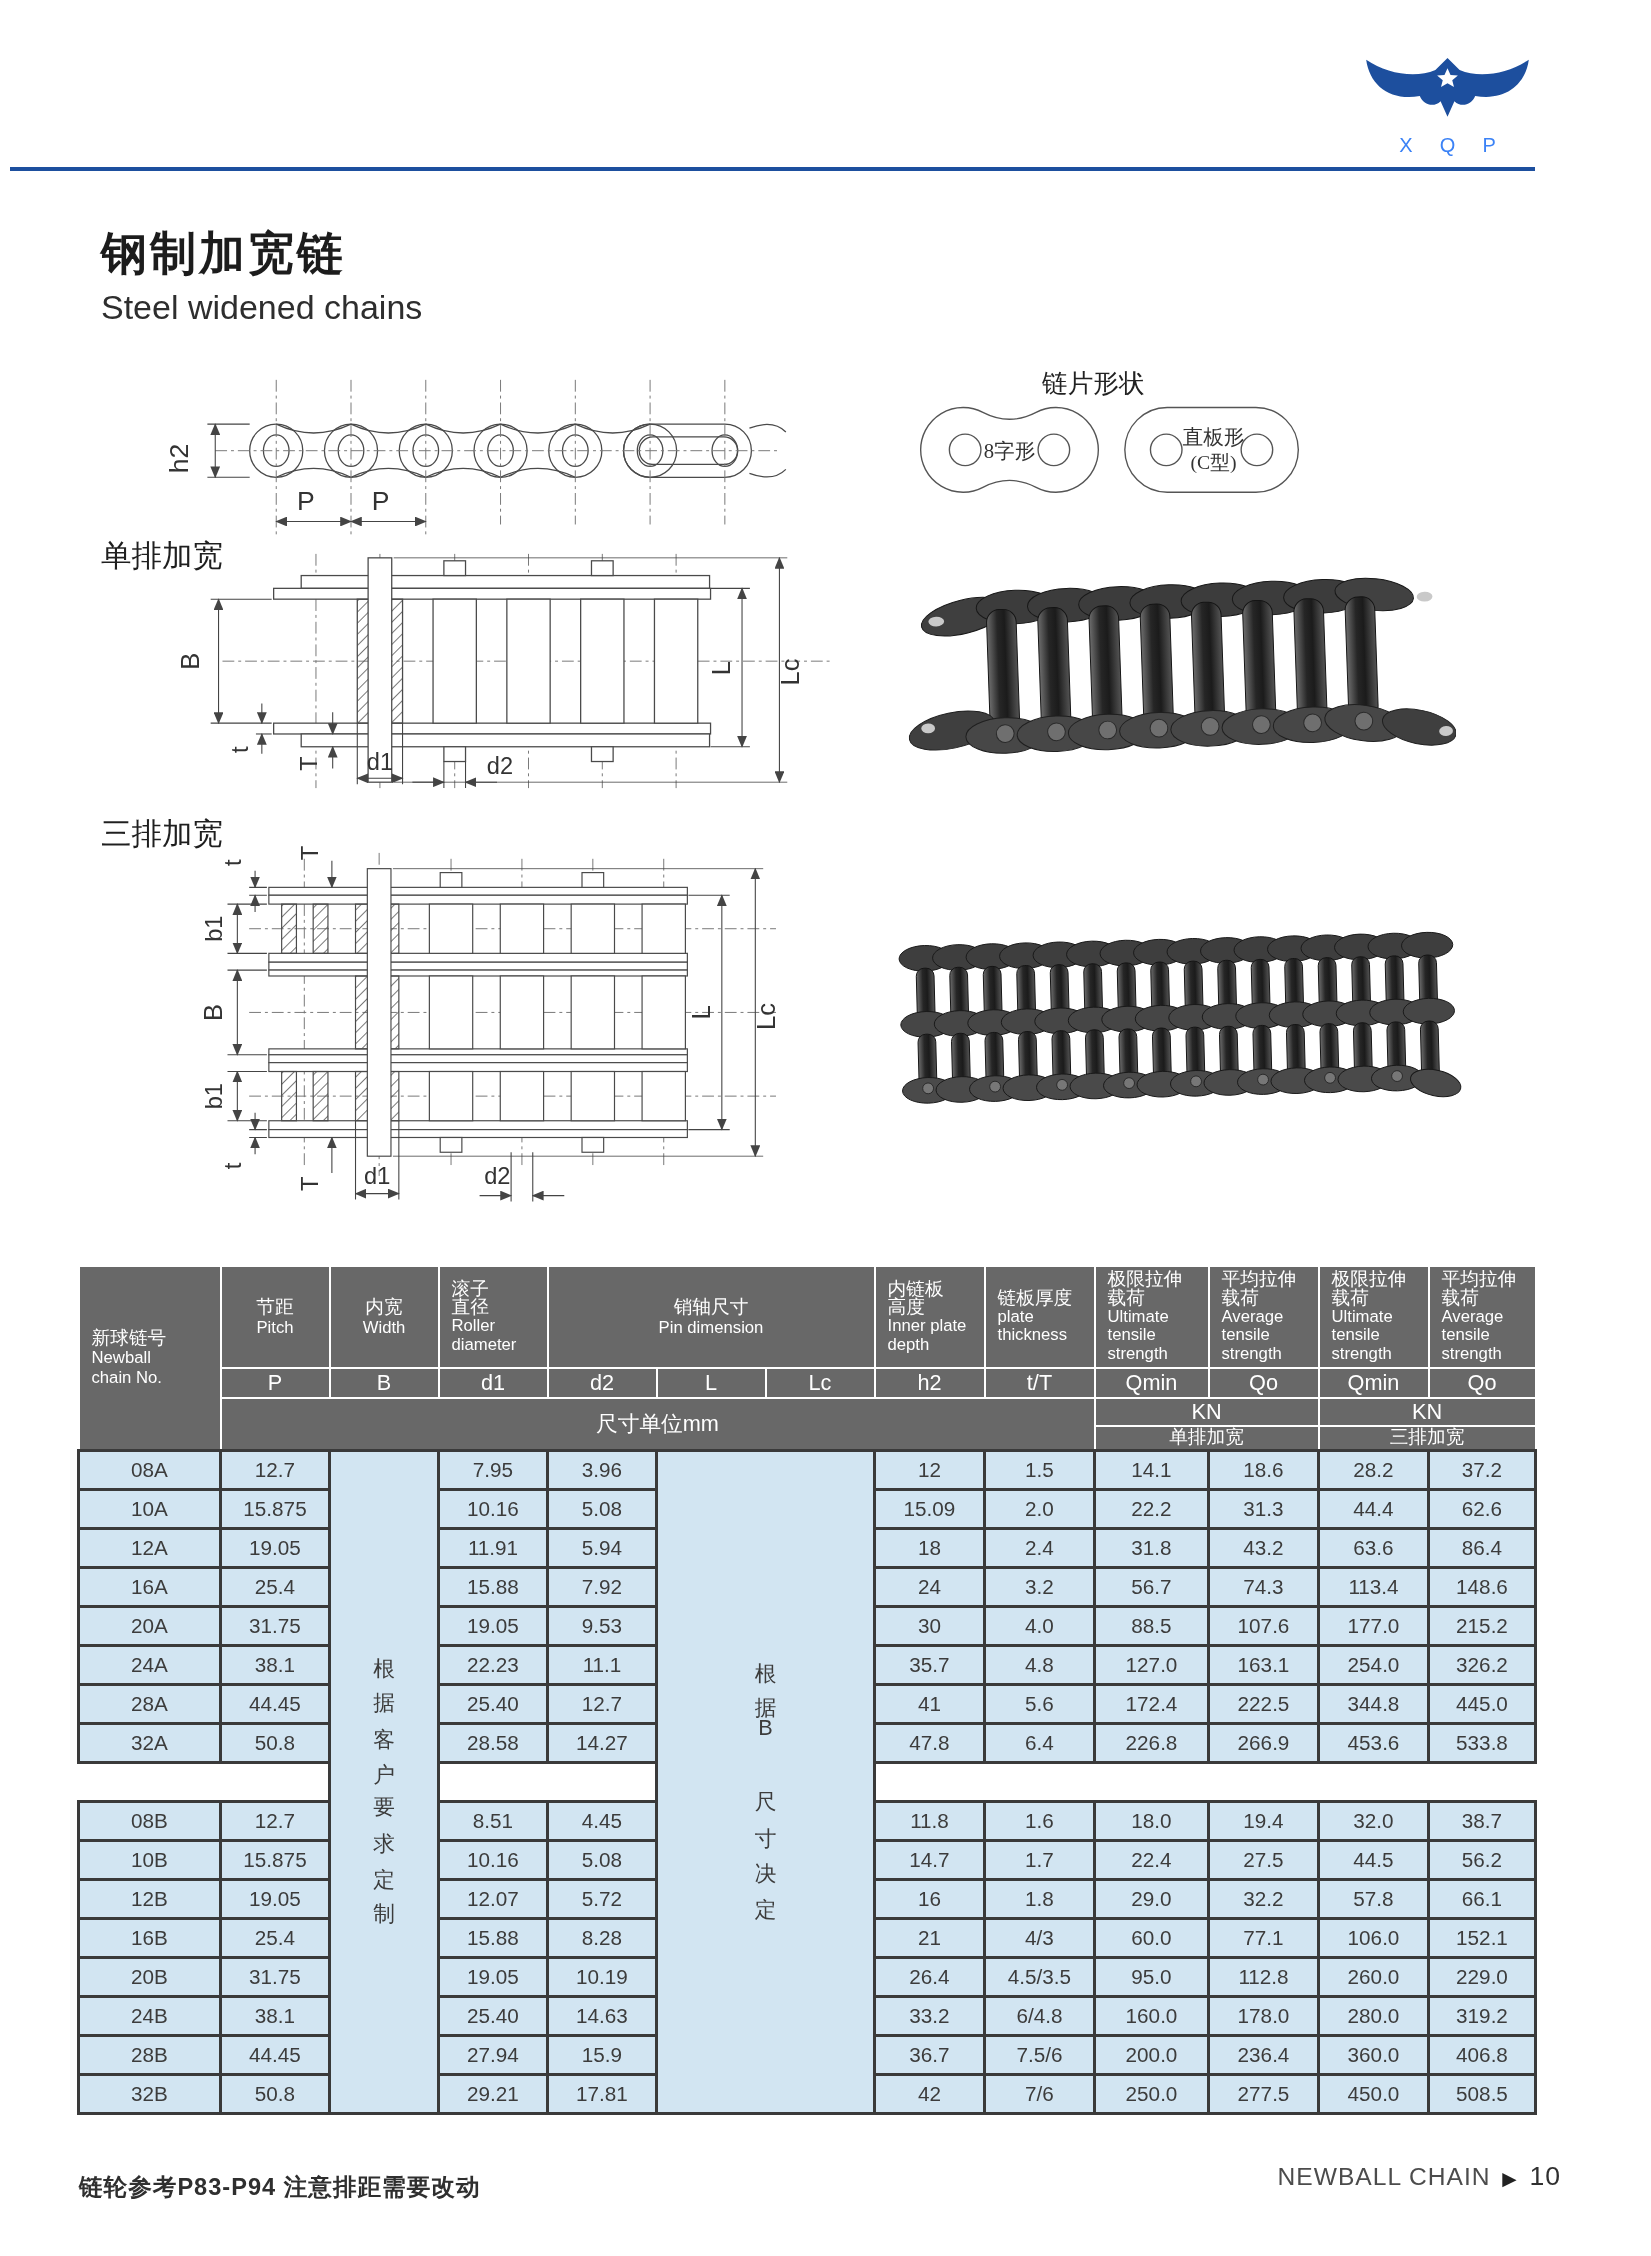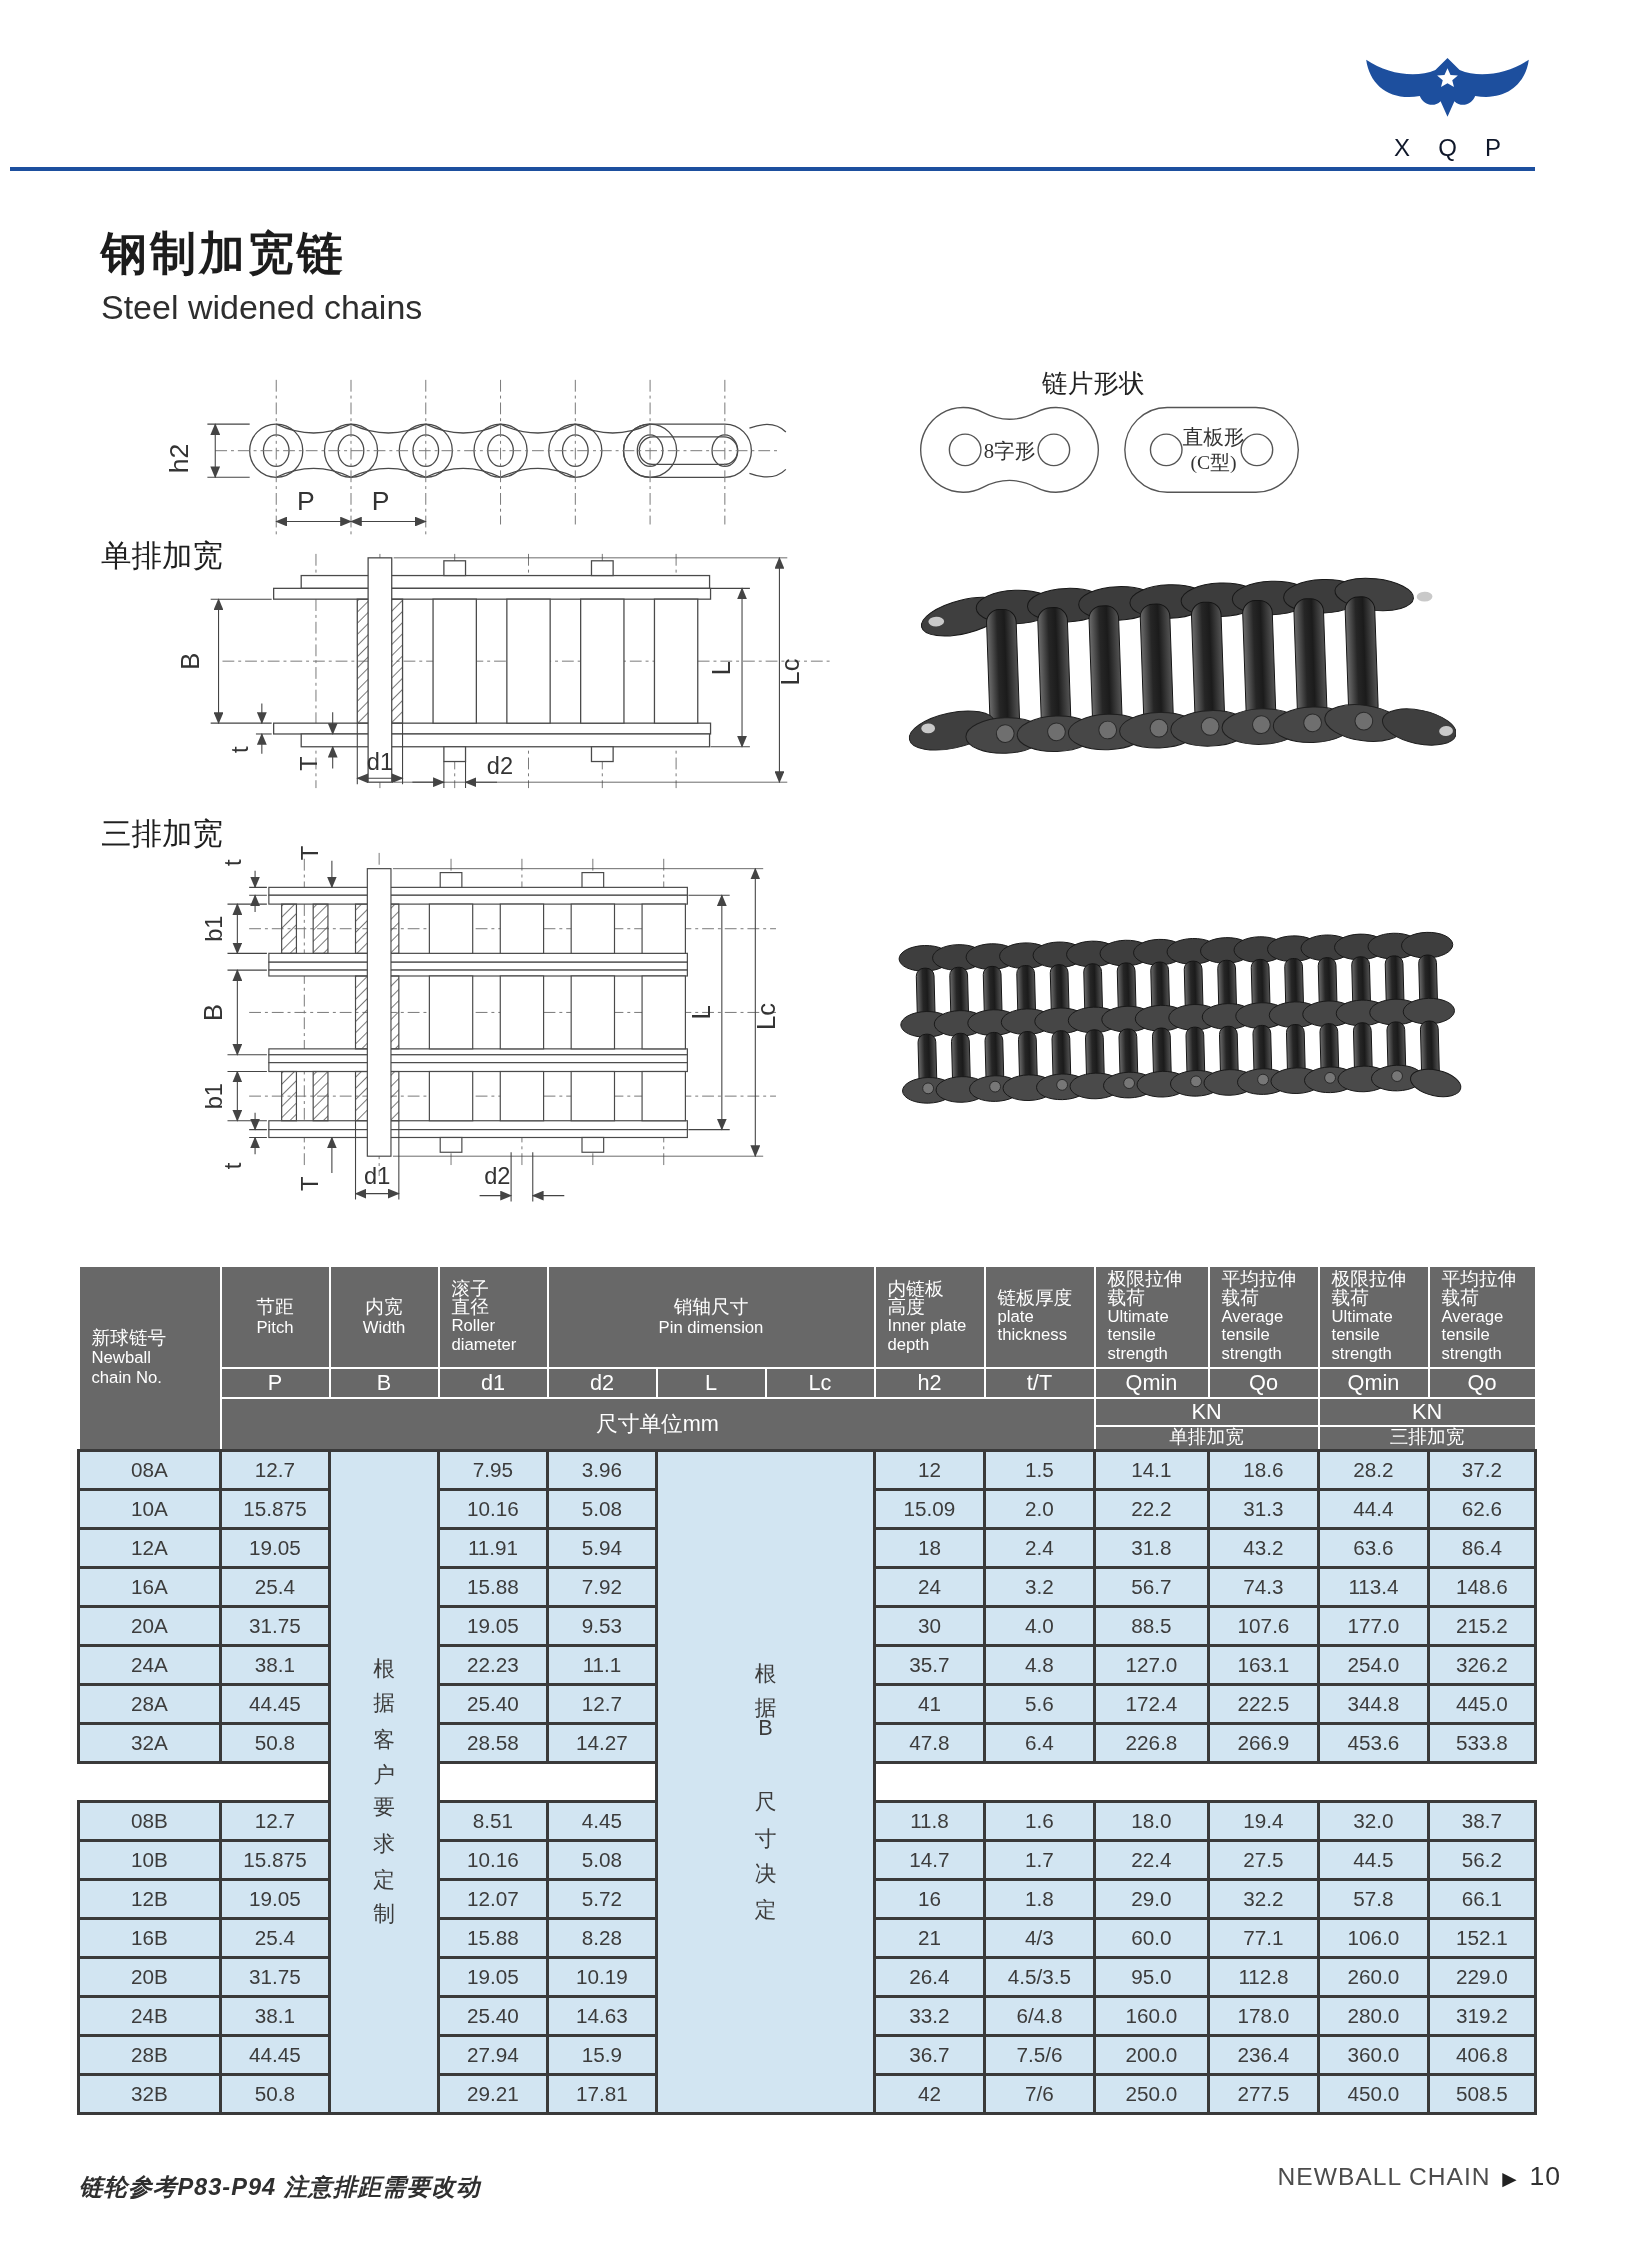--- a/index.html
+++ b/index.html
@@ -5,21 +5,21 @@
   html,body{margin:0;padding:0;background:#fff;}
   #page{position:relative;width:1652px;height:2257px;background:#ffffff;overflow:hidden;
         font-family:"Liberation Sans",sans-serif;color:#222;}
   .abs{position:absolute;}
   #top-rule{left:9.9px;top:167px;width:1525px;height:3.9px;background:#1d4f9e;}
   #title-zh{left:101px;top:223px;font-size:46px;font-weight:bold;color:#1c1c1c;letter-spacing:3px;}
   #title-en{left:101px;top:288px;font-size:34px;color:#2e2e2e;}
   .cnlabel{font-family:"Liberation Serif",serif;font-size:30.5px;color:#1f1f1f;}
   #label-single{left:101px;top:536px;}
   #label-triple{left:101px;top:814px;}
-  #logo-text{left:1361px;top:134px;width:173px;text-align:center;font-size:24px;color:#0f172a;
+  #logo-text{left:1361px;top:134px;width:173px;text-align:center;font-size:20px;color:#3b82f6;
              letter-spacing:10.8px;padding-left:10.8px;box-sizing:border-box;}
   
   #spec-table{position:absolute;left:77px;top:1265px;border-collapse:collapse;table-layout:fixed;}
   #spec-table th{background:#686868;color:#fff;font-weight:normal;border:2px solid #ffffff;
                  padding:0;vertical-align:middle;text-align:center;}
   #spec-table .thL{text-align:left;padding-left:12px;}
   #spec-table .zh{font-size:18.7px;line-height:20.7px;}
   #spec-table .en{font-size:16.7px;line-height:19.7px;}
   #spec-table .dense div{line-height:18.7px;}
   #spec-table .sym{font-size:21.7px;}
@@ -29,21 +29,21 @@
   #spec-table td.vnote{background:#d2e5f2;border:3px solid #3a3a3a;text-align:center;
                        vertical-align:middle;padding:0;}
   .vtext{writing-mode:vertical-rl;text-orientation:upright;display:inline-block;
          font-size:21.7px;color:#3c3c3c;letter-spacing:35px;}
   #spec-table tbody tr{height:39px;}
   #spec-table tr.gaprow{height:39px;}
   #spec-table tr.gaprow td{background:#ffffff;border:none;}
   #spec-table tr.hr1{height:102px;} #spec-table tr.hr2{height:29.6px;}
   #spec-table tr.hr3{height:24.6px;} #spec-table tr.hr4{height:24.6px;}
   
-  #foot-note{left:79px;top:2171px;font-size:23.6px;color:#2f2f2f;font-weight:600;letter-spacing:1px;font-style:italic;}
+  #foot-note{left:79px;top:2171px;font-size:23.6px;color:#2f2f2f;font-weight:600;letter-spacing:1px;}
   #foot-brand{left:1157px;top:2161px;width:404px;text-align:right;font-size:24.6px;color:#4c4c4c;letter-spacing:1px;}
   #foot-brand .tri{color:#222;font-size:18.7px;padding:0 3.9px;}
   #foot-brand .pno{color:#303030;font-size:26.6px;}
   svg text{font-family:"Liberation Sans",sans-serif;}
   svg text.stxt{font-family:"Liberation Serif",serif;}
 </style>
 </head>
 <body>
 
 <div id="page">

